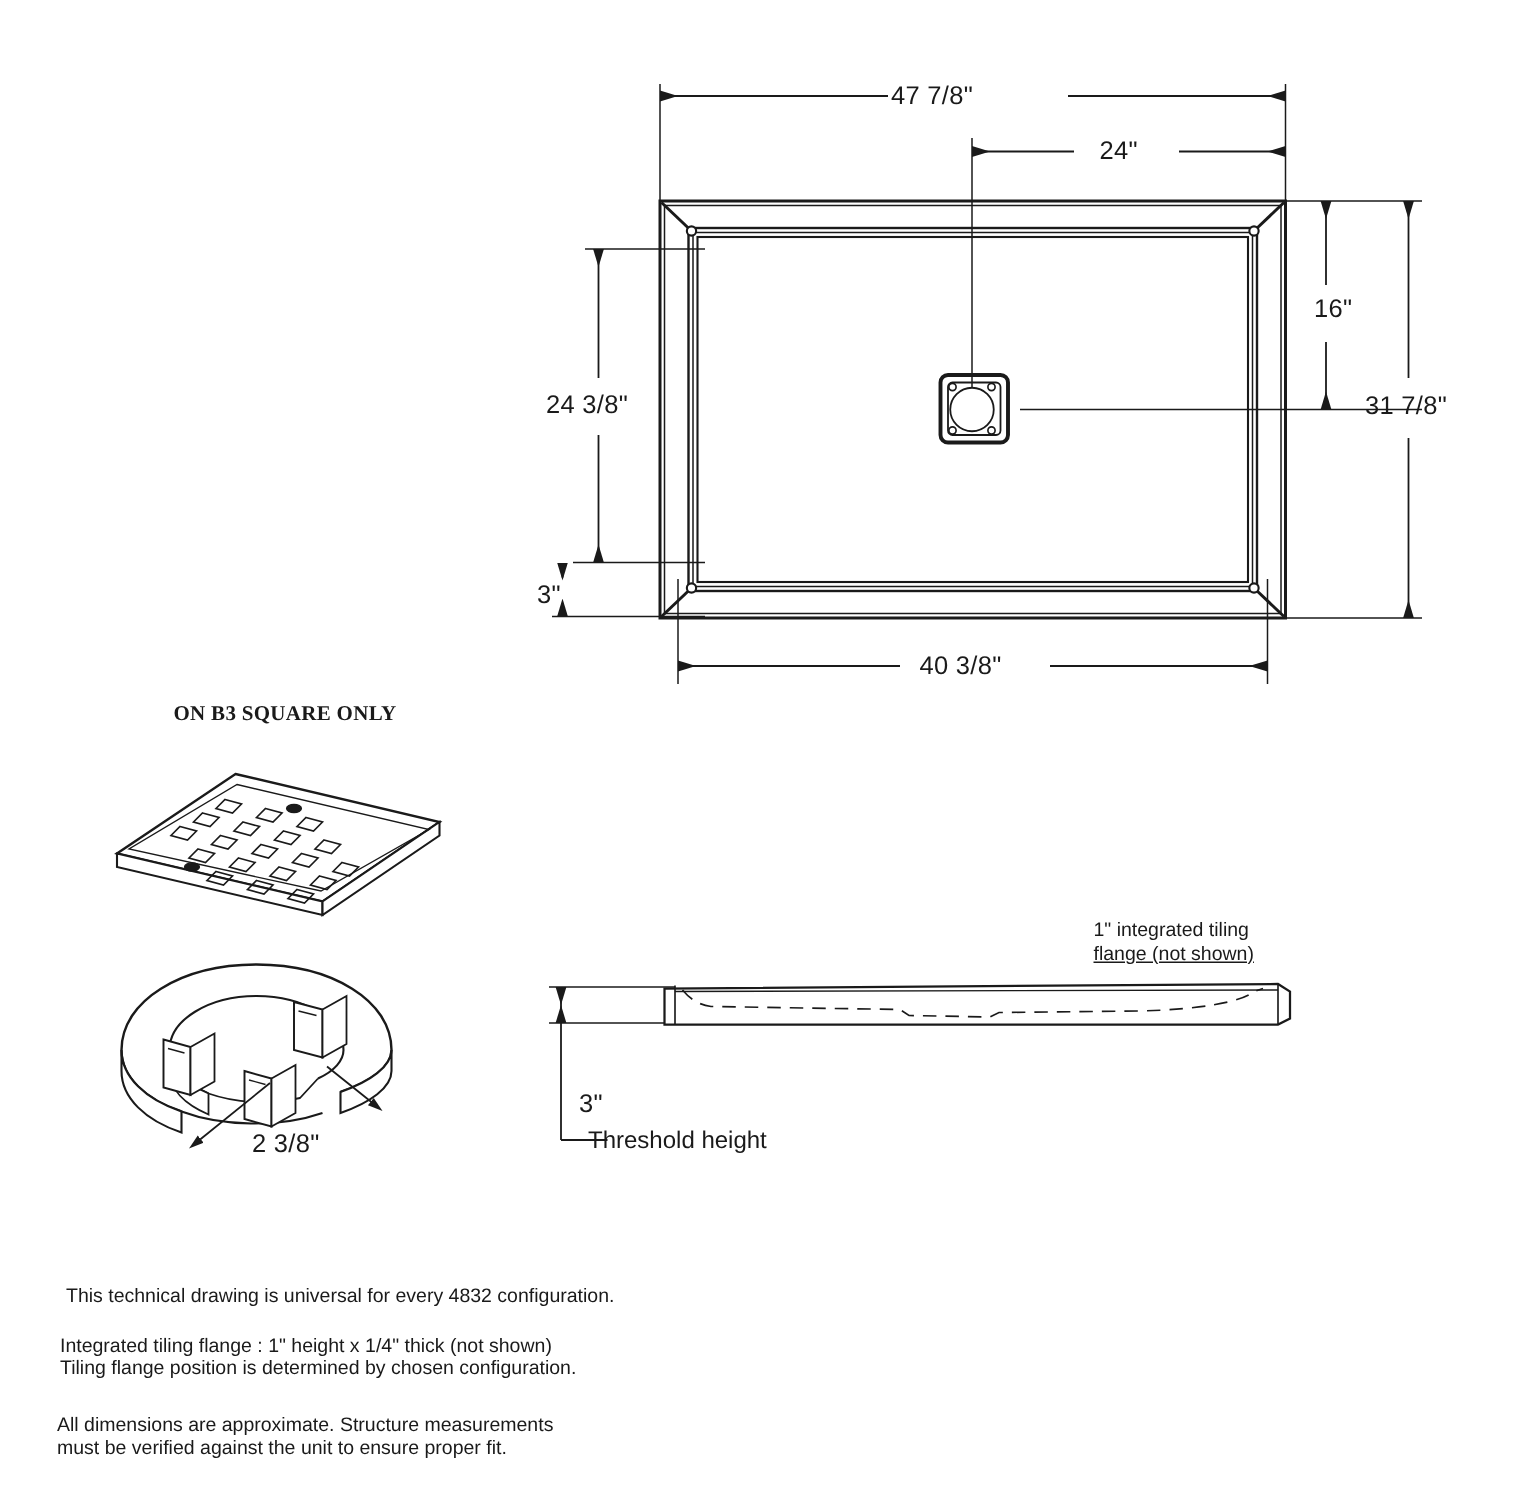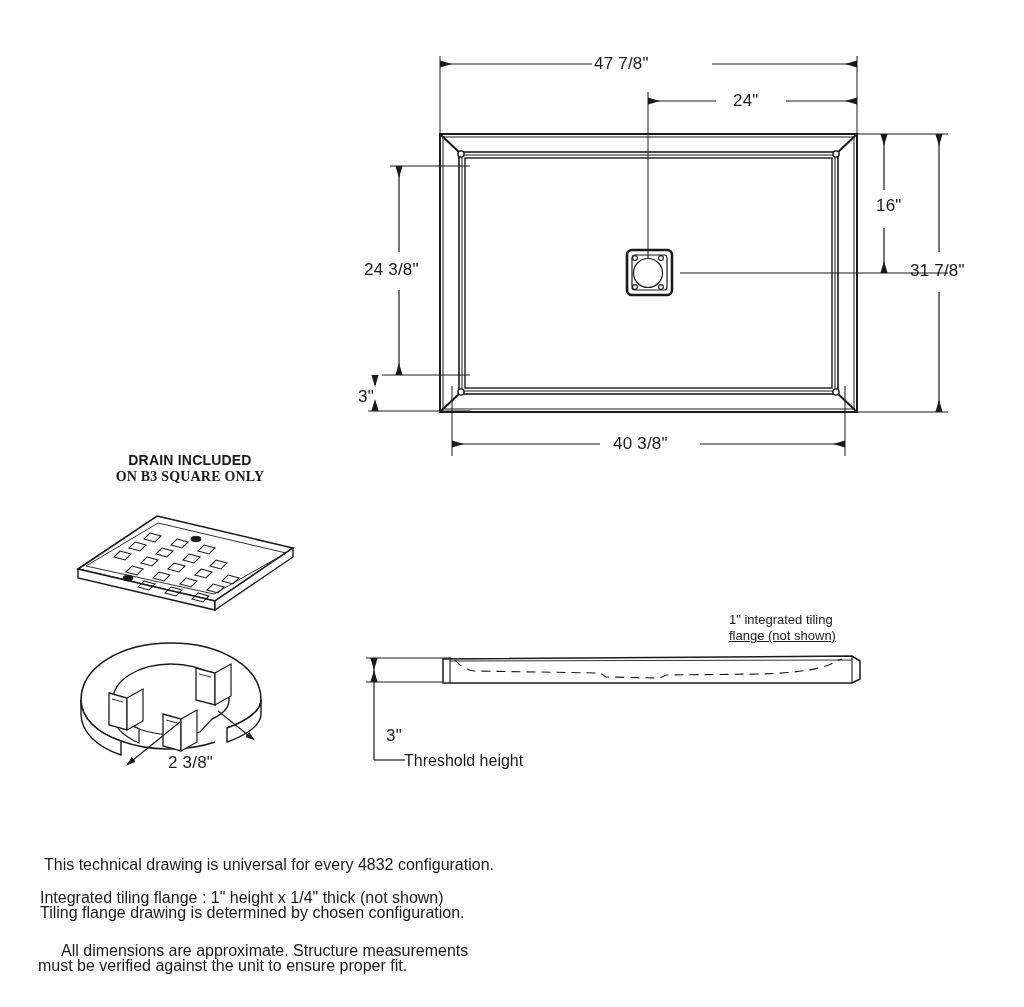--- a/index.html
+++ b/index.html
@@ -28,21 +28,21 @@
     color: #1a1a1a;
     white-space: pre;
     font-family: "Liberation Sans", sans-serif;
     line-height: 1.18;
   }
   .dim-label {
     font-size: 17px;
     letter-spacing: 0.2px;
   }
   .note {
-    font-size: 16px;
+    font-size: 13px;
   }
   .drain-title {
     font-size: 14px;
     font-weight: bold;
     letter-spacing: 0.2px;
     text-align: center;
   }
   .callout {
     font-size: 13px;
   }
@@ -255,32 +255,31 @@
   <div class="txt dim-label" style="left:364px; top:260px;">24 3/8"</div>
 
   <div class="txt dim-label" style="left:358px; top:387px;">3"</div>
 
   <div class="txt dim-label" style="left:876px; top:196px;">16"</div>
 
   <div class="txt dim-label" style="left:910px; top:261px;">31 7/8"</div>
 
   <div class="txt dim-label" style="left:613px; top:434px;">40 3/8"</div>
 
-  <div class="txt drain-title" style="left:60px; top:452px; width:260px;">DRAIN INCLUDED</div>
   <div class="txt drain-title" style="left:60px; top:469px; width:260px;font-family:Liberation Serif, serif;">ON B3 SQUARE ONLY</div>
 
   <div class="txt dim-label" style="left:168px; top:753px;">2 3/8"</div>
 
   <div class="txt callout" style="left:729px; top:612px;">1" integrated tiling</div>
   <div class="txt callout" style="left:729px; top:628px;text-decoration:underline;">flange (not shown)</div>
 
   <div class="txt dim-label" style="left:386px; top:726px;">3"</div>
-  <div class="txt thresh-label" style="left:392px; top:752px;margin-left:12px;">Threshold height</div>
+  <div class="txt thresh-label" style="left:392px; top:752px;">Threshold height</div>
 
   <div class="txt note" style="left:44px; top:856px;">This technical drawing is universal for every 4832 configuration.</div>
 
   <div class="txt note" style="left:40px; top:889px;">Integrated tiling flange : 1" height x 1/4" thick (not shown)</div>
-  <div class="txt note" style="left:40px; top:904px;">Tiling flange drawing is determined by chosen configuration.</div>
-
-  <div class="txt note" style="left:38px; top:942px;margin-left:23px;">All dimensions are approximate. Structure measurements</div>
+  <div class="txt note" style="left:40px; top:904px;">Tiling flange position is determined by chosen configuration.</div>
+
+  <div class="txt note" style="left:38px; top:942px;">All dimensions are approximate. Structure measurements</div>
   <div class="txt note" style="left:38px; top:957px;">must be verified against the unit to ensure proper fit.</div>
 
 </div>
 
 </body></html>

